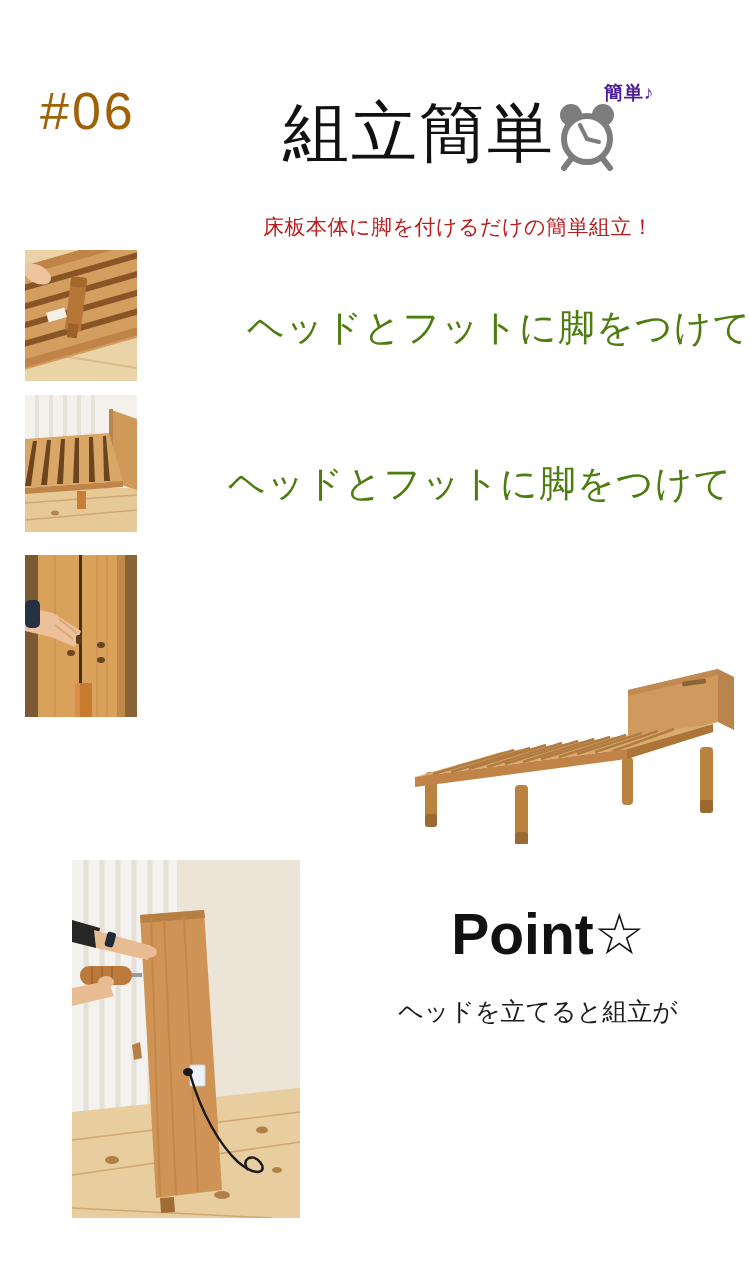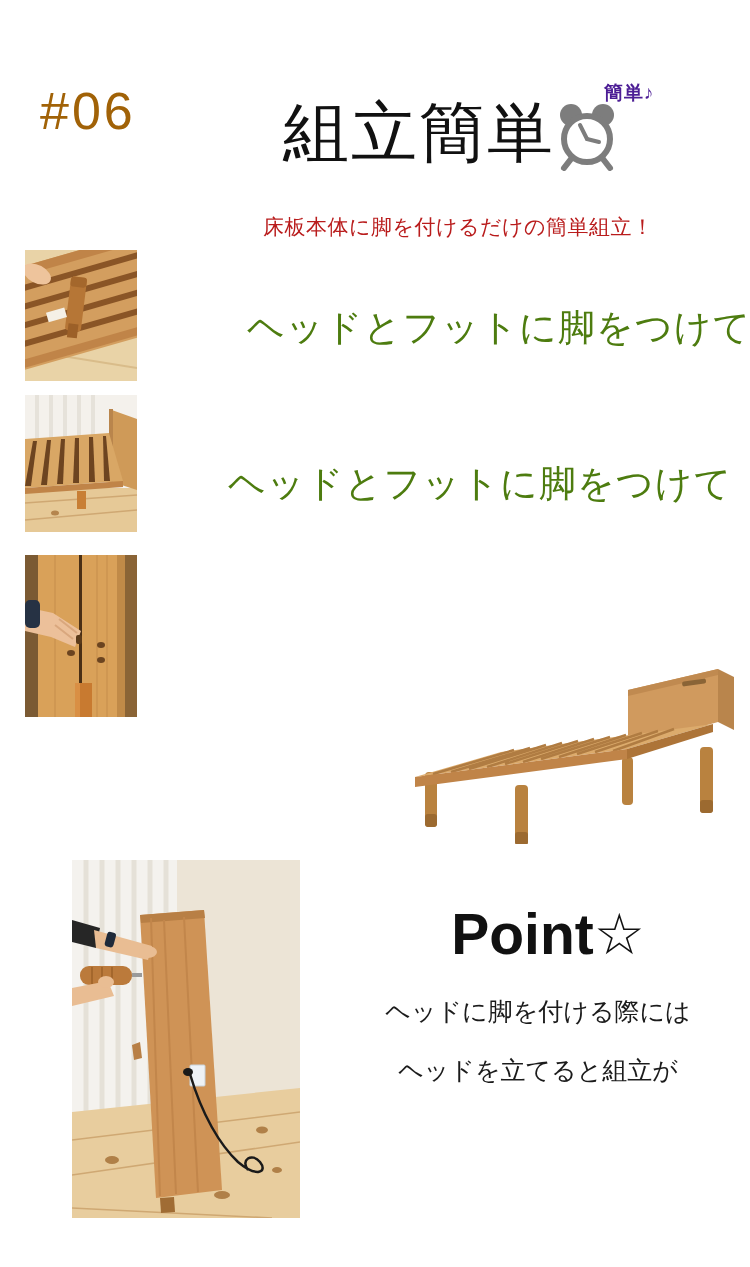--- a/index.html
+++ b/index.html
@@ -170,17 +170,16 @@
     <polygon points="0,60 28,68 24,88 0,82" fill="#262626"></polygon>
     <polygon points="22,70 80,86 76,100 24,88" fill="#e9bd93"></polygon>
     <ellipse cx="76" cy="92" rx="9" ry="6" fill="#e9bd93"></ellipse>
     <rect x="34" y="72" width="9" height="15" rx="3" fill="#1f2a3a" transform="rotate(15 38 79)"></rect>
     <polygon points="0,128 36,121 42,136 0,146" fill="#e9bd93"></polygon>
     <ellipse cx="34" cy="122" rx="8" ry="6" fill="#e9bd93"></ellipse>
   </svg>
 
   <div class="abs point-heading">Point☆</div>
   <div class="abs point-lines">
-    <div>ヘッドに脚を付ける際には</div>
     <div>ヘッドを立てると組立が</div>
   </div>
 
 </div>
 
 </body></html>

